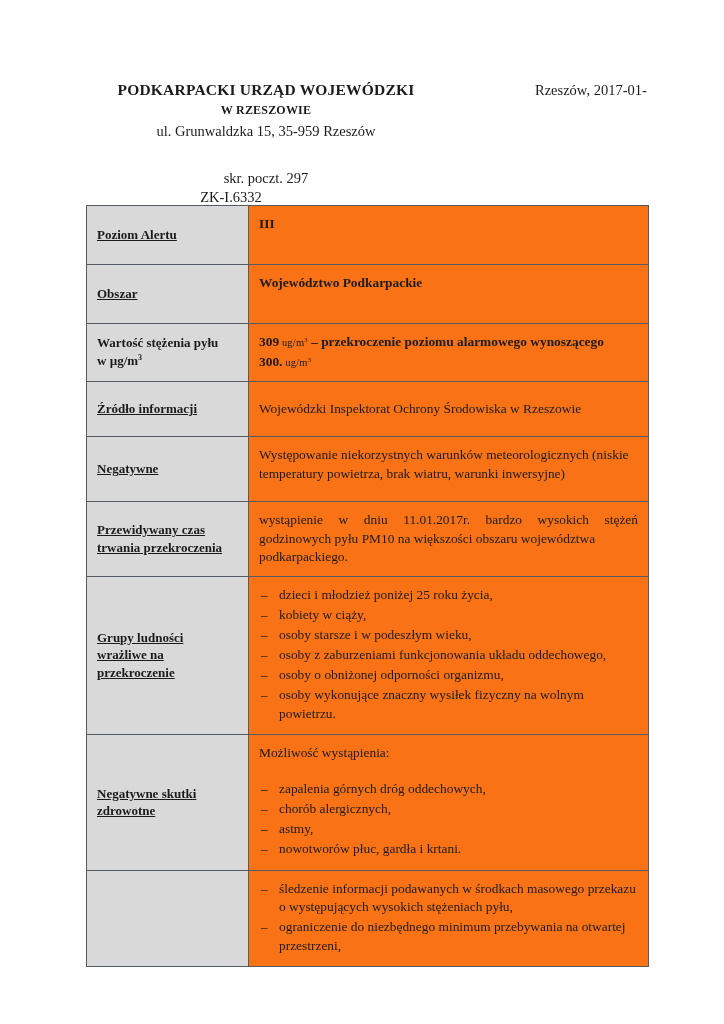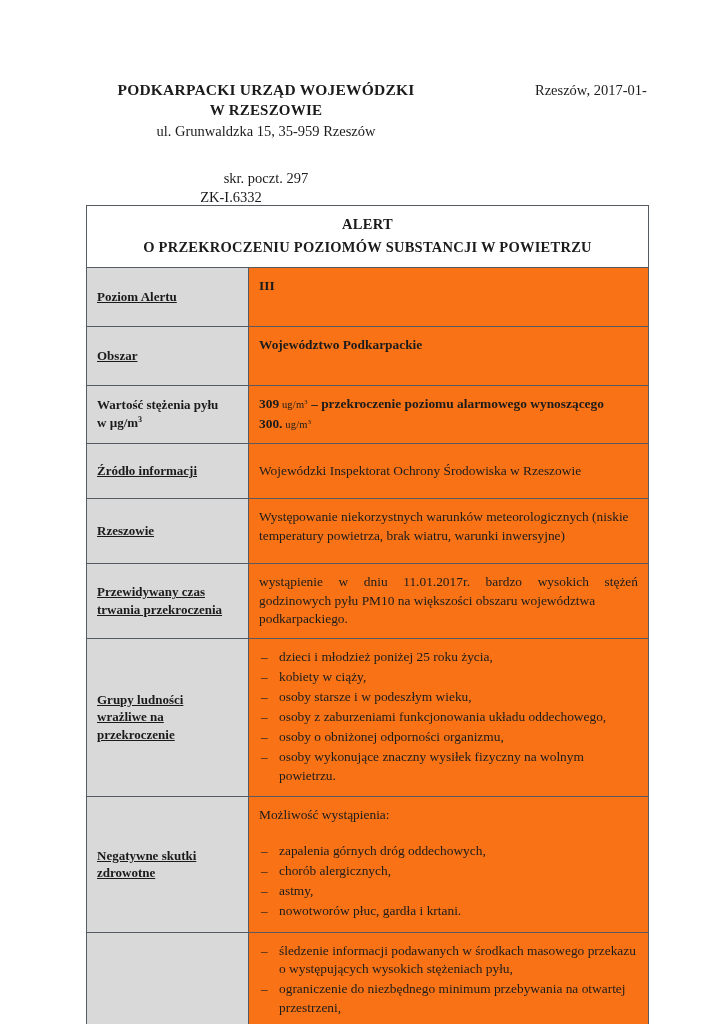--- a/index.html
+++ b/index.html
@@ -39,21 +39,21 @@
   }
   .org-line1 {
     font-weight: bold;
     font-size: 15.5px;
     letter-spacing: 0.2px;
     line-height: 20px;
     white-space: nowrap;
   }
   .org-line2 {
     font-weight: bold;
-    font-size: 15px;
+    font-size: 12px;
     letter-spacing: 0.2px;
     line-height: 21px;
   }
   .org-line3 {
     font-size: 14.5px;
     line-height: 21px;
   }
   .org-line4 {
     font-size: 14.5px;
     line-height: 21px;
@@ -173,26 +173,20 @@
     <div class="ref-no">ZK-I.6332</div>
   </div>
 
   <table class="alert-table">
     <colgroup>
       <col style="width:162px">
       <col style="width:400px">
     </colgroup>
     <tbody>
 
-      <tr>
-        <td class="title-cell" colspan="2">
-          <div class="title-main">ALERT</div>
-          <div class="title-sub">O PRZEKROCZENIU POZIOMÓW SUBSTANCJI W POWIETRZU</div>
-        </td>
-      </tr>
 
       <tr>
         <td class="label-cell mid" style="height:38px">Poziom Alertu</td>
         <td class="value-cell">
           <span class="v-bold">III</span>
         </td>
       </tr>
 
 
       <tr>
@@ -212,21 +206,21 @@
           <div><span class="v-bold">300.</span><span class="units">&nbsp;<span>ug/m</span><sup>3</sup></span></div>
         </td>
       </tr>
 
       <tr>
         <td class="label-cell mid" style="height:34px">Źródło informacji</td>
         <td class="value-cell mid">Wojewódzki Inspektorat Ochrony Środowiska w Rzeszowie</td>
       </tr>
 
       <tr>
-        <td class="label-cell mid" style="height:44px">Rzeszowie</td>
+        <td class="label-cell mid" style="height:44px">Negatywne</td>
         <td class="value-cell">Występowanie niekorzystnych warunków meteorologicznych (niskie temperatury powietrza, brak wiatru, warunki inwersyjne)</td>
       </tr>
 
       <tr>
         <td class="label-cell mid">
           <div>Przewidywany czas</div>
           <div>trwania przekroczenia</div>
         </td>
         <td class="value-cell">
           <div class="justified">wystąpienie w dniu 11.01.2017r. bardzo wysokich stężeń godzinowych pyłu PM10 na większości obszaru województwa</div>

